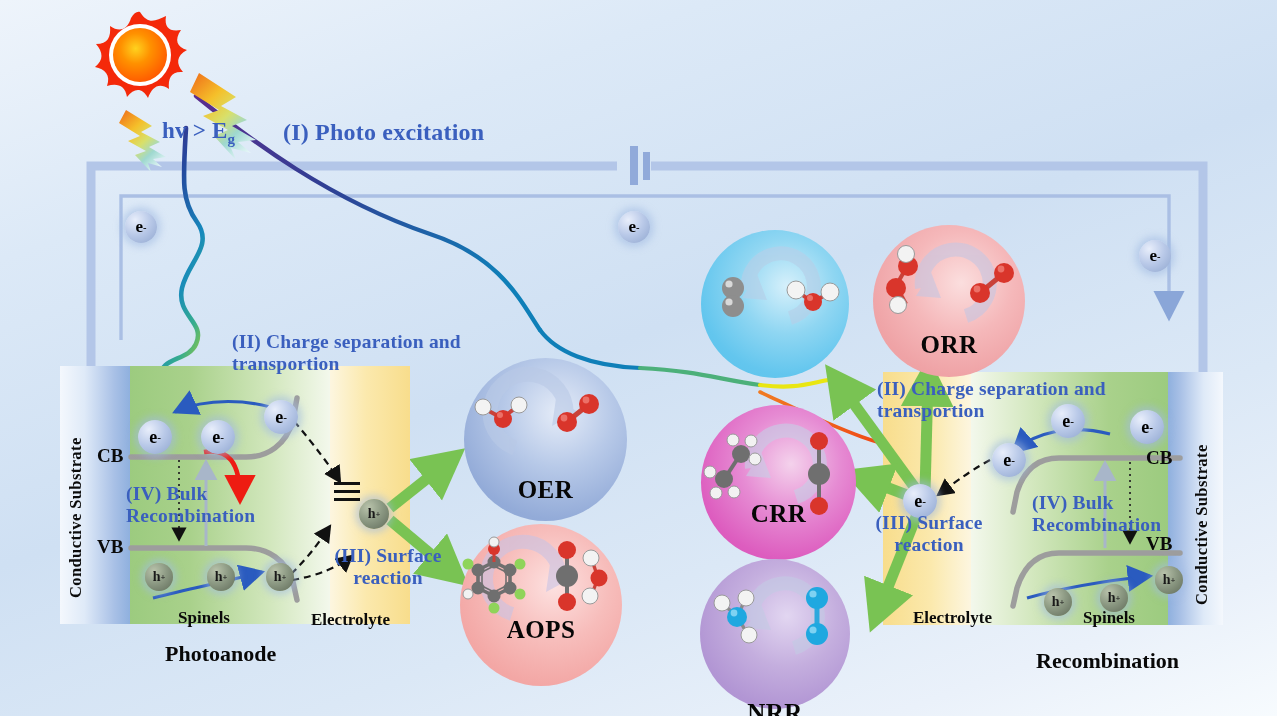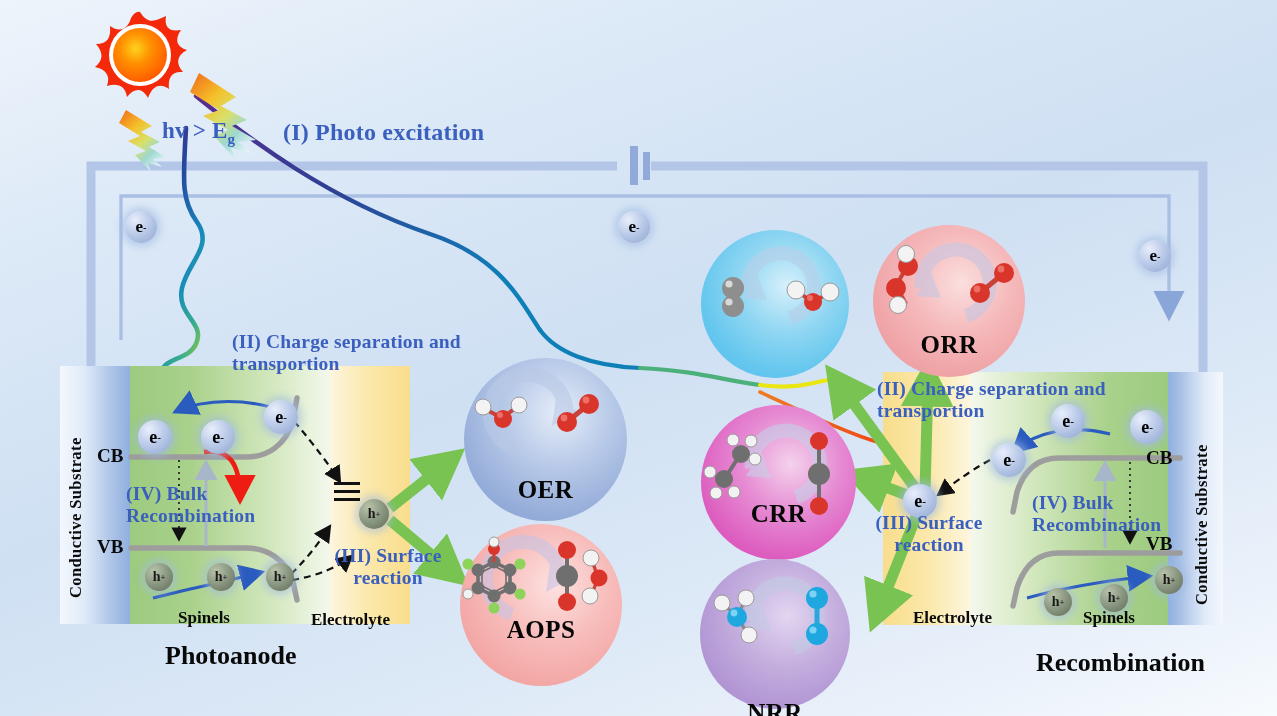--- a/index.html
+++ b/index.html
@@ -12,21 +12,21 @@
   #stage{position:relative;width:1277px;height:716px;overflow:hidden;
     background:linear-gradient(160deg,#eef4fb 0%,#dce9f7 22%,#cfe0f3 48%,#dbe8f6 70%,#eaf1fa 88%,#f7fbfe 100%);}
   .abs{position:absolute;}
   svg.layer{position:absolute;left:0;top:0;width:1277px;height:716px;overflow:visible;pointer-events:none;}
 
   
   .bluelab{color:#3a5fbe;font-weight:bold;font-family:"Liberation Serif",serif;
     line-height:1.12;letter-spacing:.2px;}
   .sphlabel{font-size:25px;font-weight:bold;color:#060606;text-align:center;
     font-family:"Liberation Serif",serif;letter-spacing:.5px;}
-  .electrode-name{font-size:26px;font-weight:bold;color:#080808;
+  .electrode-name{font-size:22px;font-weight:bold;color:#080808;
     font-family:"Liberation Serif",serif;}
   .substrate-text{font-size:16.5px;font-weight:bold;color:#0b0b0b;
     writing-mode:vertical-rl;transform:rotate(180deg);
     font-family:"Liberation Serif",serif;letter-spacing:.4px;white-space:nowrap;}
   .bandlab{font-size:19px;font-weight:bold;color:#0a0a0a;font-family:"Liberation Serif",serif;}
   .layerlab{font-size:17px;font-weight:bold;color:#0a0a0a;font-family:"Liberation Serif",serif;}
 
   
   .electrode{position:absolute;}
   .substrate-bar{position:absolute;top:0;bottom:0;

